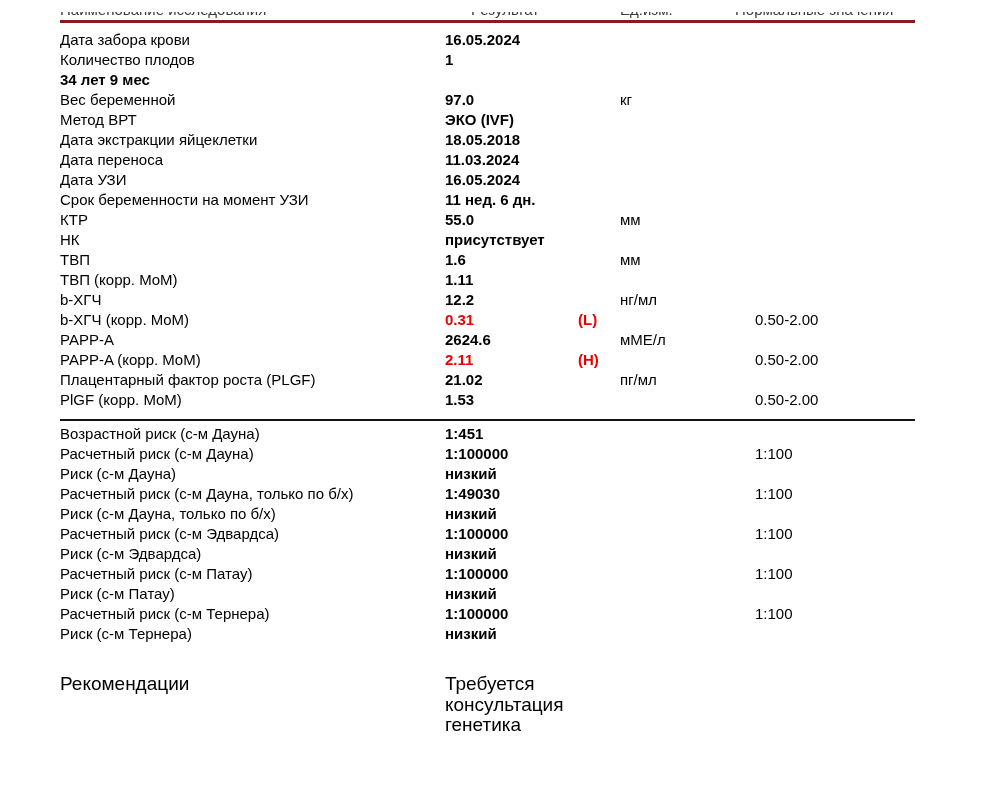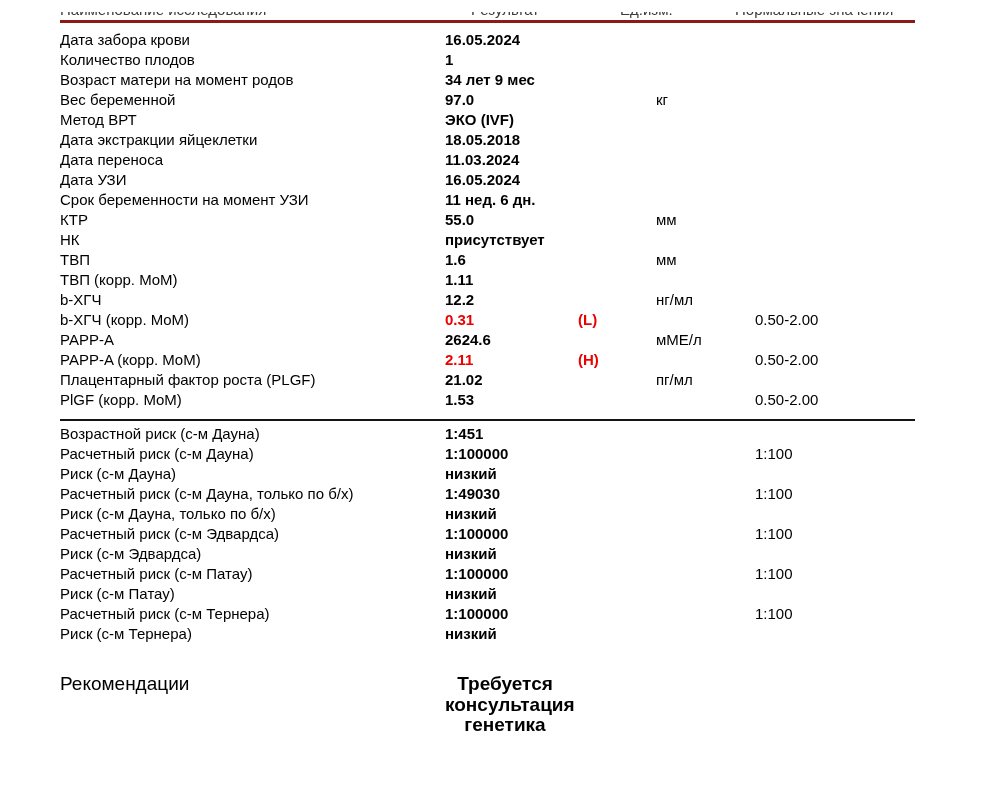--- a/index.html
+++ b/index.html
@@ -48,38 +48,38 @@
   
   .row{
     display:grid;
     grid-template-columns:385px 120px 48px 142px 1fr;
     line-height:20px;
     font-size:15px;
   }
   .cell{white-space:nowrap;}
   .cell.result{text-align:left;font-weight:bold;}
   .cell.flag{padding-left:13px;font-weight:bold;}
-  .cell.unit{padding-left:7px;margin-left:36px;}
+  .cell.unit{padding-left:7px;}
   .alert{color:var(--alert-color);}
   .section-divider{
     height:2px;
     background:#141414;
     margin:9px 0 3px 0;
   }
   
   .rec-row{
     display:grid;
     grid-template-columns:385px 120px 1fr;
     margin-top:30px;
     font-size:19px;
     line-height:20.5px;
   }
   .rec-value{
-    text-align:center;
-    font-weight:bold;
+    text-align:left;
+    font-weight:normal;
   }
 </style>
 </head>
 <body>
 
 <div class="page">
 
   <div class="header-clip">
     <div class="hrow">
       <span class="h-name">Наименование исследования</span>
@@ -100,21 +100,20 @@
         <span class="cell normal"></span>
       </div>
       <div class="row">
         <span class="cell label">Количество плодов</span>
         <span class="cell result">1</span>
         <span class="cell flag alert"></span>
         <span class="cell unit"></span>
         <span class="cell normal"></span>
       </div>
       <div class="row">
-        <span class="cell label">Возраст матери на момент родов</span>
         <span class="cell result">34 лет 9 мес</span>
         <span class="cell flag alert"></span>
         <span class="cell unit"></span>
         <span class="cell normal"></span>
       </div>
       <div class="row">
         <span class="cell label">Вес беременной</span>
         <span class="cell result">97.0</span>
         <span class="cell flag alert"></span>
         <span class="cell unit">кг</span>

